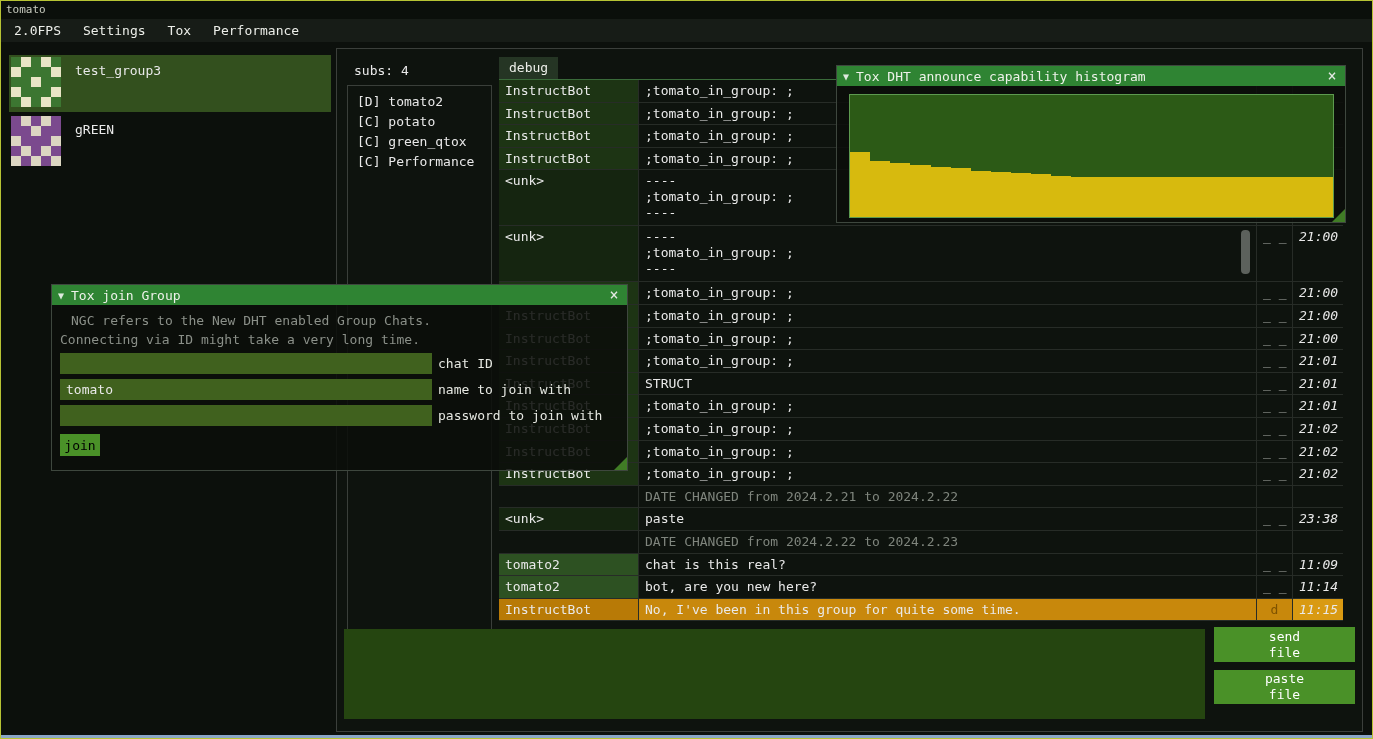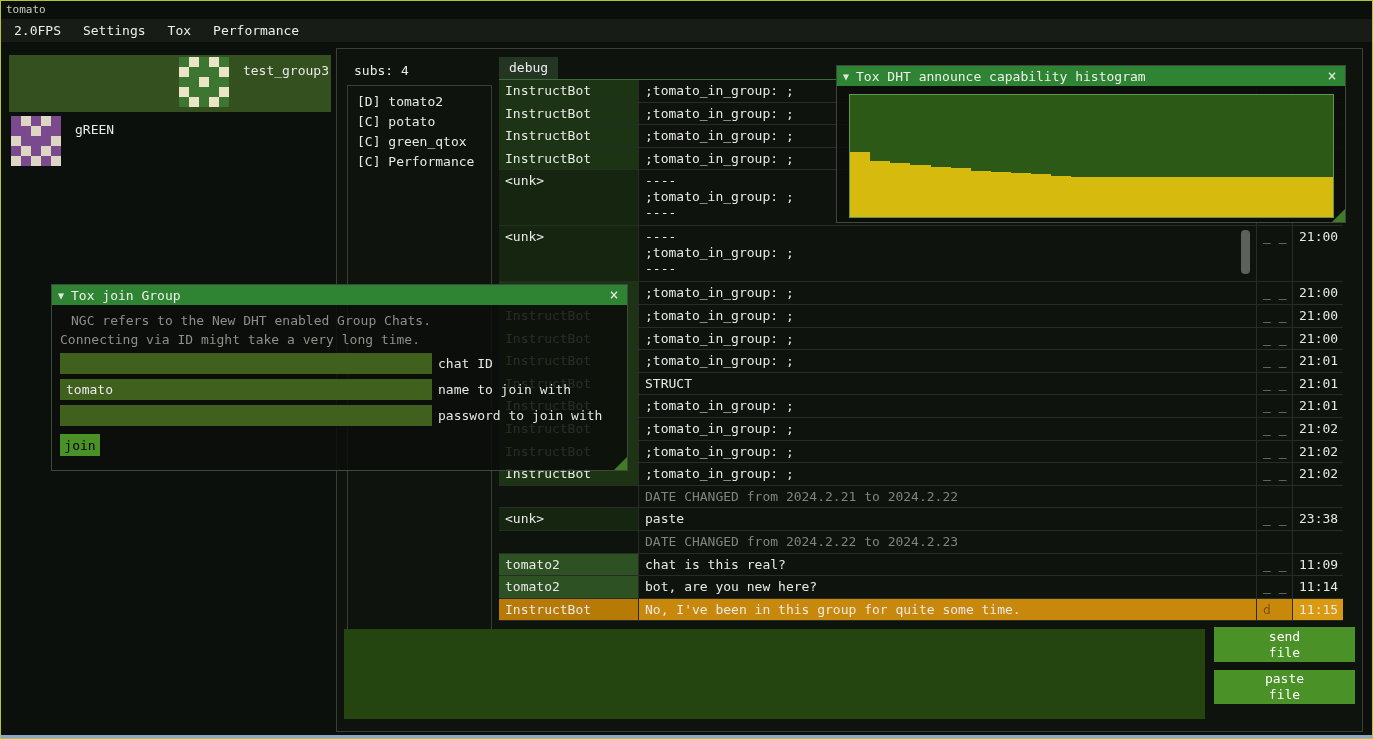--- a/index.html
+++ b/index.html
@@ -12,21 +12,21 @@
   
   .titlebar{ position:absolute; top:0; left:0; right:0; height:18px; background:#0b0f0b;
              font-size:11px; color:#c9ccc0; padding:2px 5px; }
   .menubar{ position:absolute; top:18px; left:0; right:0; height:23px; background:#171c17;
             display:flex; align-items:center; padding:0 2px; }
   .menubar .mitem{ padding:3px 11px; color:#eceee9; cursor:default; }
 
   
   .sidebar{ position:absolute; left:8px; top:54px; width:322px; }
   .group-item{ display:flex; align-items:flex-start; height:57px; margin-bottom:2px; padding:2px; }
-  .group-item.selected{ background:#33501e;justify-content:flex-end; }
+  .group-item.selected{ background:#33501e; }
   .avatar{ width:50px; height:50px; flex:0 0 50px; }
   .group-label{ margin:6px 0 0 14px; }
 
   
   .main-panel{ position:absolute; left:335px; top:47px; width:1027px; height:684px;
                background:#0e130e; border:1px solid #3b3f3b; }
   .subs-header{ position:absolute; left:17px; top:14px; }
   .subs-box{ position:absolute; left:10px; top:36px; width:145px; height:579px;
              border:1px solid #3a3f3a; padding:6px 0; }
   .sub-item{ padding:2px 9px; line-height:16px; white-space:pre; }
@@ -34,22 +34,22 @@
   .tabbar{ position:absolute; left:162px; top:8px; width:844px; height:23px;
            border-bottom:1px solid #3a6b3a; }
   .tab{ display:inline-block; height:22px; padding:3px 10px; background:#253524; color:#eceee9; }
 
   
   .chat-log{ position:absolute; left:162px; top:31px; width:844px; height:541px; overflow:hidden; }
   .crow{ display:grid; grid-template-columns:140px 1fr 36px 50px; height:22.6px;
          border-bottom:1px solid #272c27; }
   .crow.tall{ height:56px; }
   .cc{ padding:3px 6px 0 6px; line-height:16px; border-right:1px solid #272c27; overflow:hidden; white-space:pre; }
-  .c-time{ border-right:none; padding-left:6px; }
-  .c-flags{ color:#a8ada6; }
+  .c-time{ border-right:none; padding-left:6px;font-style:italic; }
+  .c-flags{ color:#a8ada6;text-align:center; }
   .s-bot  .c-name{ background:#1d3414; }
   .s-unk  .c-name{ background:#152510; }
   .s-user .c-name{ background:#2d5122; }
   .s-date .c-msg{ color:#7f857d; }
   .s-highlight .c-name{ background:#b87a06; }
   .s-highlight .c-msg{ background:#c8880c; }
   .s-highlight .c-flags{ background:#c8880c; color:#7e5200; }
   .s-highlight .c-time{ background:#d99a12; }
   .chat-scrollbar{ position:absolute; left:904px; top:181px; width:9px; height:44px;
                    background:#5c615c; border-radius:4px; }

